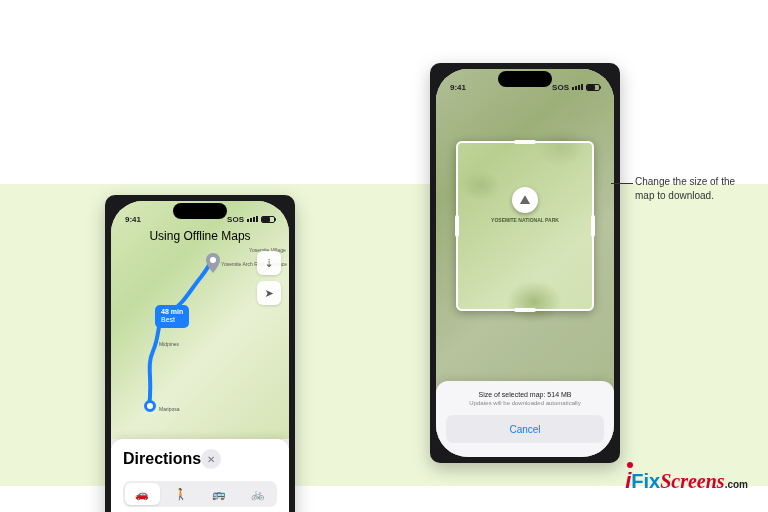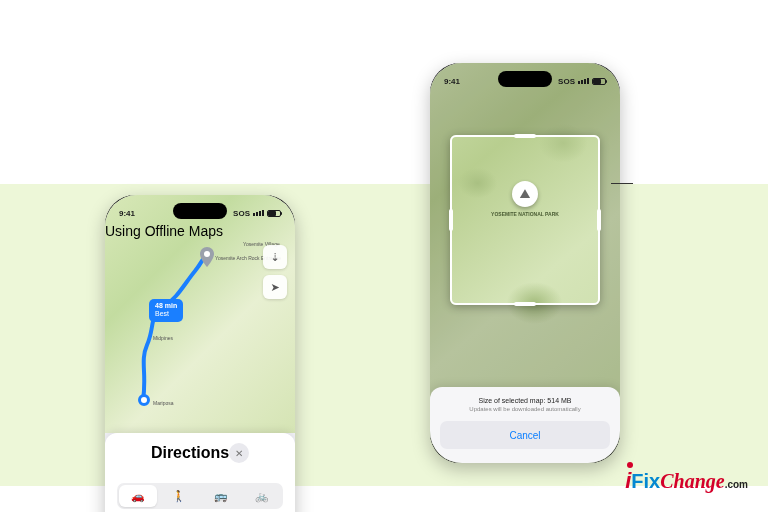--- a/index.html
+++ b/index.html
@@ -1,47 +1,47 @@
 <!DOCTYPE html>
 <html><head>
 <meta charset="utf-8">
 <style>
   *{box-sizing:border-box;margin:0;padding:0;font-family:-apple-system,"SF Pro",Helvetica,Arial,sans-serif}
   body{width:768px;height:512px;background:#fff;position:relative;overflow:hidden}
   .band{position:absolute;left:0;right:0;top:184px;bottom:26px;background:#edf7d8}
-  .phone{position:absolute;width:190px;height:400px;background:#1a1a1c;border-radius:30px;padding:0;box-shadow:0 6px 18px rgba(0,0,0,.25)}
+  .phone{position:absolute;width:190px;height:400px;background:#1a1a1c;border-radius:10px;padding:6px;box-shadow:0 6px 18px rgba(0,0,0,.25)}
   .phone.left{left:105px;top:195px}
   .phone.right{left:430px;top:63px}
   .screen{width:100%;height:100%;border-radius:32px;overflow:hidden;position:relative;background:#f2f2f7}
   .notch{position:absolute;top:8px;left:50%;transform:translateX(-50%);width:54px;height:16px;background:#000;border-radius:10px;z-index:30}
   .status{position:absolute;top:0;left:0;right:0;height:30px;display:flex;justify-content:space-between;align-items:center;padding:6px 14px 0;font-size:8px;font-weight:600;z-index:25}
   .left .status{color:#1a1a1c}
   .right .status{color:#1a1a1c}
   .stat-r{display:flex;gap:3px;align-items:center}
   .sigbars{display:flex;gap:1px;align-items:flex-end}
   .sigbars i{width:2px;background:#1a1a1c;display:block}
   .sigbars i:nth-child(1){height:3px}.sigbars i:nth-child(2){height:4px}.sigbars i:nth-child(3){height:5px}.sigbars i:nth-child(4){height:6px}
   .batt{width:14px;height:7px;border:1px solid #1a1a1c;border-radius:2px;position:relative}
   .batt::after{content:"";position:absolute;right:-2px;top:1px;width:1px;height:3px;background:#1a1a1c;border-radius:0 1px 1px 0}
   .batt i{display:block;width:70%;height:100%;background:#1a1a1c;border-radius:1px}
   
   .map-l{position:absolute;top:0;left:0;right:0;height:238px;background:linear-gradient(135deg,#d8e8b8 0%,#c3dca0 30%,#e8f0d2 60%,#d5e4b4 100%)}
-  .title-l{position:absolute;top:28px;left:0;right:0;text-align:left;font-size:14px;font-weight:500;z-index:20}
+  .title-l{position:absolute;top:28px;left:0;right:0;text-align:center;font-size:12px;font-weight:500;z-index:20}
   .ctrl-stack{position:absolute;right:8px;top:50px;width:24px;display:flex;flex-direction:column;gap:6px;z-index:20}
   .ctrl{width:24px;height:24px;background:rgba(255,255,255,.9);border-radius:6px;display:flex;align-items:center;justify-content:center;font-size:11px;color:#555;box-shadow:0 1px 3px rgba(0,0,0,.15)}
   .route{position:absolute;top:58px;left:30px;width:110px;height:160px;z-index:10}
   .route svg{width:100%;height:100%}
   .bubble{position:absolute;top:104px;left:44px;background:#1a7fff;color:#fff;font-size:7px;font-weight:600;padding:3px 6px;border-radius:5px;z-index:15;line-height:1.2}
   .bubble::after{content:"";position:absolute;left:-4px;top:50%;transform:translateY(-50%);border:4px solid transparent;border-right-color:#1a7fff}
   .placelbl{position:absolute;font-size:5px;color:#555;z-index:12}
   .destpin{position:absolute;top:52px;left:94px;z-index:14}
   .startdot{position:absolute;top:199px;left:33px;width:12px;height:12px;background:#fff;border:3px solid #1a7fff;border-radius:50%;z-index:14}
   
   .sheet{position:absolute;left:0;right:0;top:238px;bottom:0;background:#fff;border-radius:12px 12px 0 0;padding:10px 12px;box-shadow:0 -2px 8px rgba(0,0,0,.1)}
-  .sheet-h{display:flex;justify-content:center;align-items:center;margin-bottom:20px}
+  .sheet-h{display:flex;justify-content:flex-start;align-items:center;margin-bottom:12px}
   .sheet-h h2{font-size:16px;font-weight:700}
   .closex{width:20px;height:20px;border-radius:50%;background:#e9e9ee;display:flex;align-items:center;justify-content:center;font-size:10px;color:#777}
   .modes{display:flex;gap:4px;background:#eeeef0;border-radius:7px;padding:2px;margin-bottom:8px}
   .mode{flex:1;height:22px;display:flex;align-items:center;justify-content:center;border-radius:6px;font-size:11px;color:#666}
   .mode.active{background:#fff;box-shadow:0 1px 2px rgba(0,0,0,.1);color:#111}
   .waypts{display:flex;flex-direction:column;gap:6px}
   .wp{display:flex;align-items:center;gap:7px;font-size:9px}
   .wp .dot{width:12px;height:12px;border-radius:50%;flex:none;display:flex;align-items:center;justify-content:center}
   .wp .dot.a{background:#1a7fff}.wp .dot.a::after{content:"";width:4px;height:4px;background:#fff;border-radius:50%}
   
@@ -185,18 +185,19 @@
       <div class="hint">Updates will be downloaded automatically</div>
       <div class="brow">
         <div class="btn cancel">Cancel</div>
       </div>
     </div>
   </div>
 </div>
 
 <div class="callout">
   <div class="line"></div>
+  <span>Change the size of the map to download.</span>
 </div>
 
 <div class="logo">
   <span class="dot"></span>
-  <span class="i">i</span><span class="fix">Fix</span><span class="scr">Change</span><span class="com">.com</span>
+  <span class="i">i</span><span class="fix">Fix</span><span class="scr">Screens</span><span class="com">.com</span>
 </div>
 
 </body></html>

